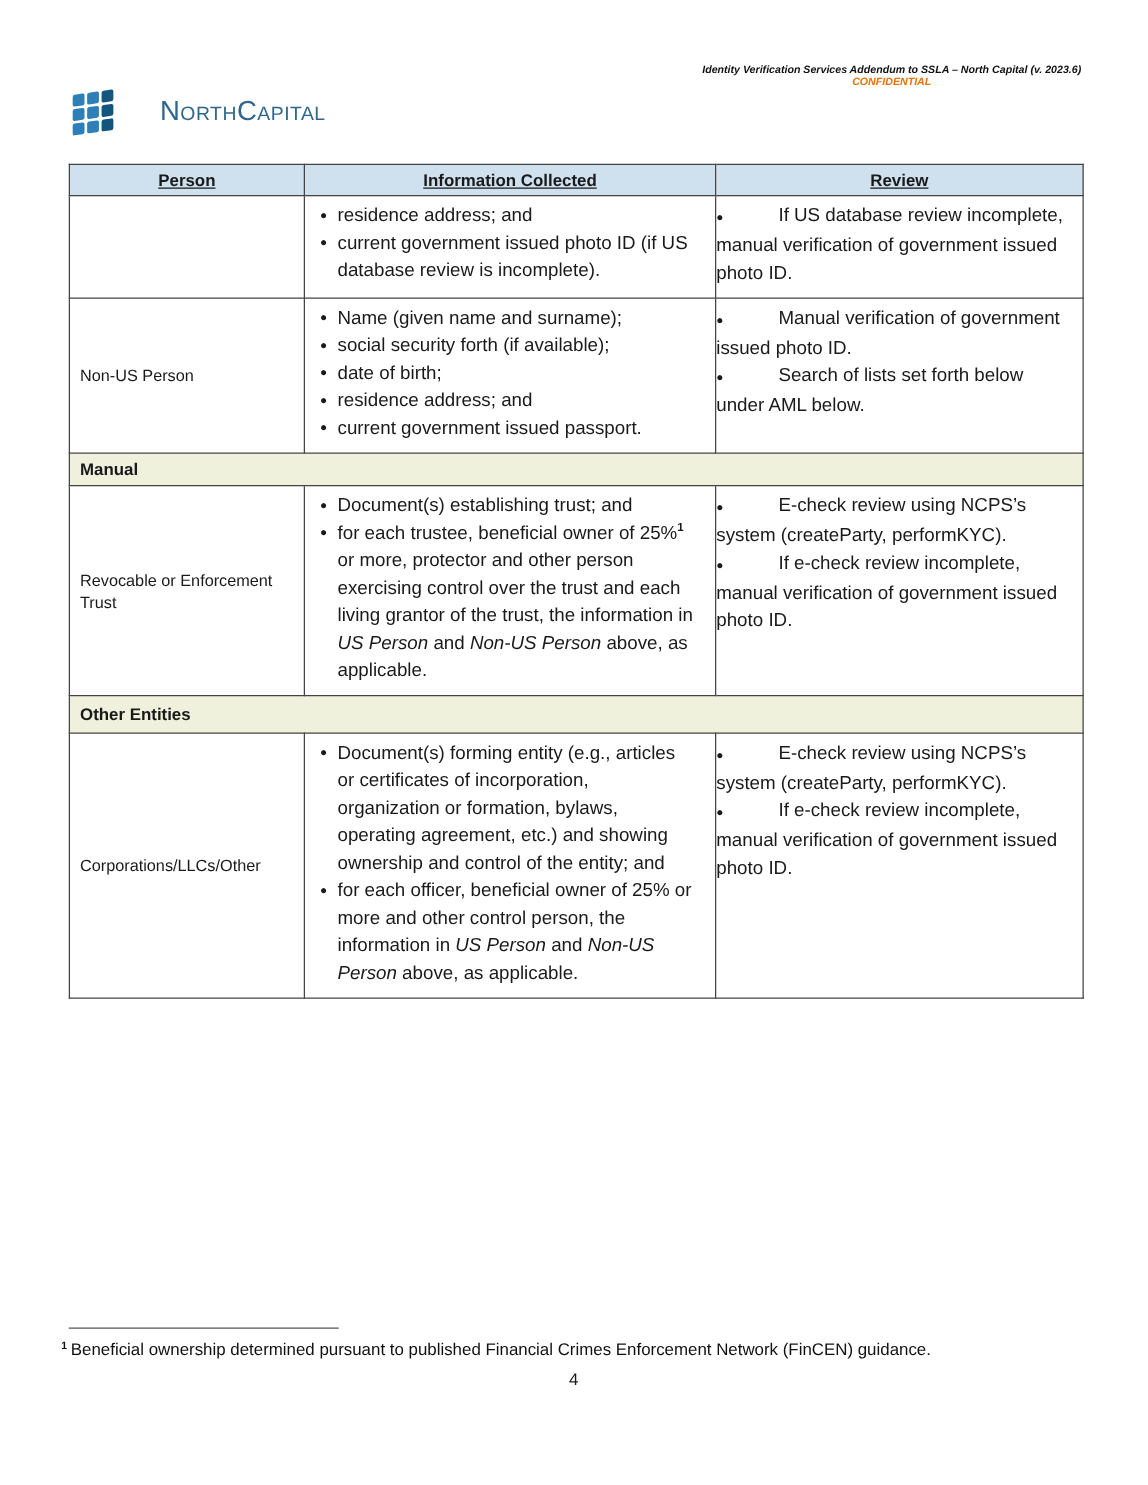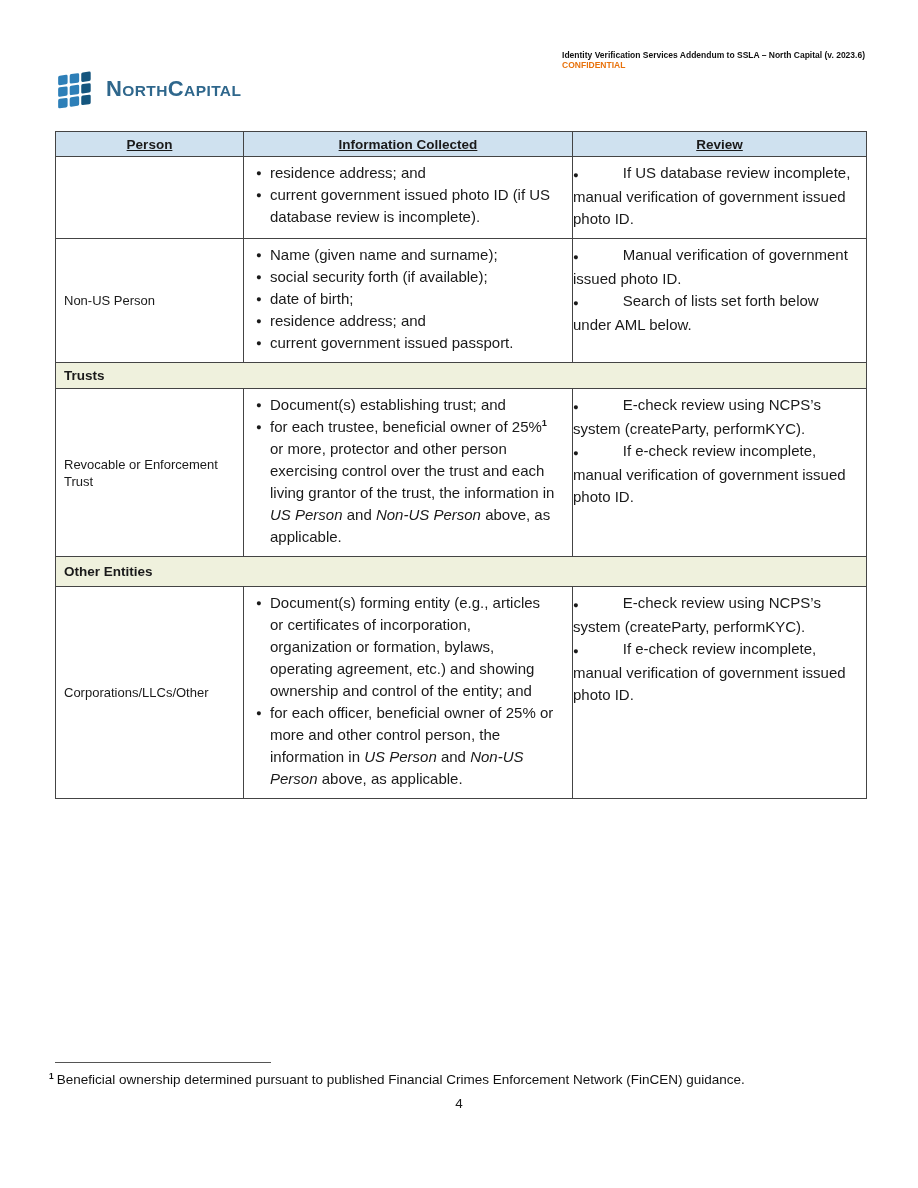--- a/index.html
+++ b/index.html
@@ -2,27 +2,27 @@
 <html style="--confidential: #E8720C; --header-row-bg: #CFE1EF; --section-row-bg: #EFF1DD; --brand-blue: #2F678C;"><head>
 <meta charset="utf-8">
 <style>
   * { margin:0; padding:0; box-sizing:border-box; }
   html,body { background:#ffffff; }
   body { font-family:"Liberation Sans", sans-serif; color:#1a1a1a; }
   .page {
     position:relative; width:918px; height:1188px; background:#fff; overflow:hidden;
   }
   
-  .meta { position:absolute; top:50px; right:53px; text-align:left; line-height:10px; }
+  .meta { position:absolute; top:50px; right:53px; text-align:center; line-height:10px;font-style:italic; }
   .meta .doc-title { font-size:8.5px; font-weight:bold; color:#111; }
   .meta .conf { font-size:8.5px; font-weight:bold; color:var(--confidential,#E8720C); }
   
   .logo { position:absolute; top:68px; left:55px; display:flex; align-items:center; gap:9px; }
   .logo-icon { width:42px; height:42px; display:block; }
-  .logo-text { color:var(--brand-blue,#2F678C); font-weight:bold; letter-spacing:.4px; white-space:nowrap; }
+  .logo-text { color:var(--brand-blue,#2F678C); font-weight:normal; letter-spacing:.4px; white-space:nowrap;margin-left:22px; }
   .logo-text .lg { font-size:22px; }
   .logo-text .sm { font-size:15.5px; }
   
   .tbl-wrap { position:absolute; top:131px; left:55px; width:811px; }
   table { border-collapse:collapse; width:811px; table-layout:fixed; }
   col.c-person { width:188px; } col.c-info { width:329px; } col.c-review { width:294px; }
   th, td { border:1px solid #444; }
   thead tr { height:25px; }
   th { background:var(--header-row-bg,#CFE1EF); font-size:13.5px; font-weight:bold; text-decoration:underline; text-align:center; padding:2px 4px; }
   td { vertical-align:top; font-size:15px; line-height:22px; }
@@ -108,21 +108,21 @@
               <div class="info-item"><span class="bullet">●</span><span>date of birth;</span></div>
               <div class="info-item"><span class="bullet">●</span><span>residence address; and</span></div>
               <div class="info-item"><span class="bullet">●</span><span>current government issued passport.</span></div>
             </td>
             <td class="review-cell">
               <div class="review-item"><span class="bullet">●</span><span class="gap"></span><span>Manual verification of government issued photo ID.</span></div>
               <div class="review-item"><span class="bullet">●</span><span class="gap"></span><span>Search of lists set forth below under AML below.</span></div>
             </td>
           </tr>
           <tr>
-            <td colspan="3" class="section-cell">Trusts</td>
+            <td colspan="3" class="section-cell">Manual</td>
           </tr>
           <tr>
             <td class="person-cell">Revocable or Enforcement Trust</td>
             <td class="info-cell">
               <div class="info-item"><span class="bullet">●</span><span>Document(s) establishing trust; and</span></div>
               <div class="info-item"><span class="bullet">●</span><span>for each trustee, beneficial owner of 25%</span><sup>1</sup><span> or more, protector and other person exercising control over the trust and each living grantor of the trust, the information in </span><i>US Person</i><span> and </span><i>Non-US Person</i><span> above, as applicable.</span></div>
             </td>
             <td class="review-cell">
               <div class="review-item"><span class="bullet">●</span><span class="gap"></span><span>E-check review using NCPS’s system (createParty, performKYC).</span></div>
               <div class="review-item"><span class="bullet">●</span><span class="gap"></span><span>If e-check review incomplete, manual verification of government issued photo ID.</span></div>

